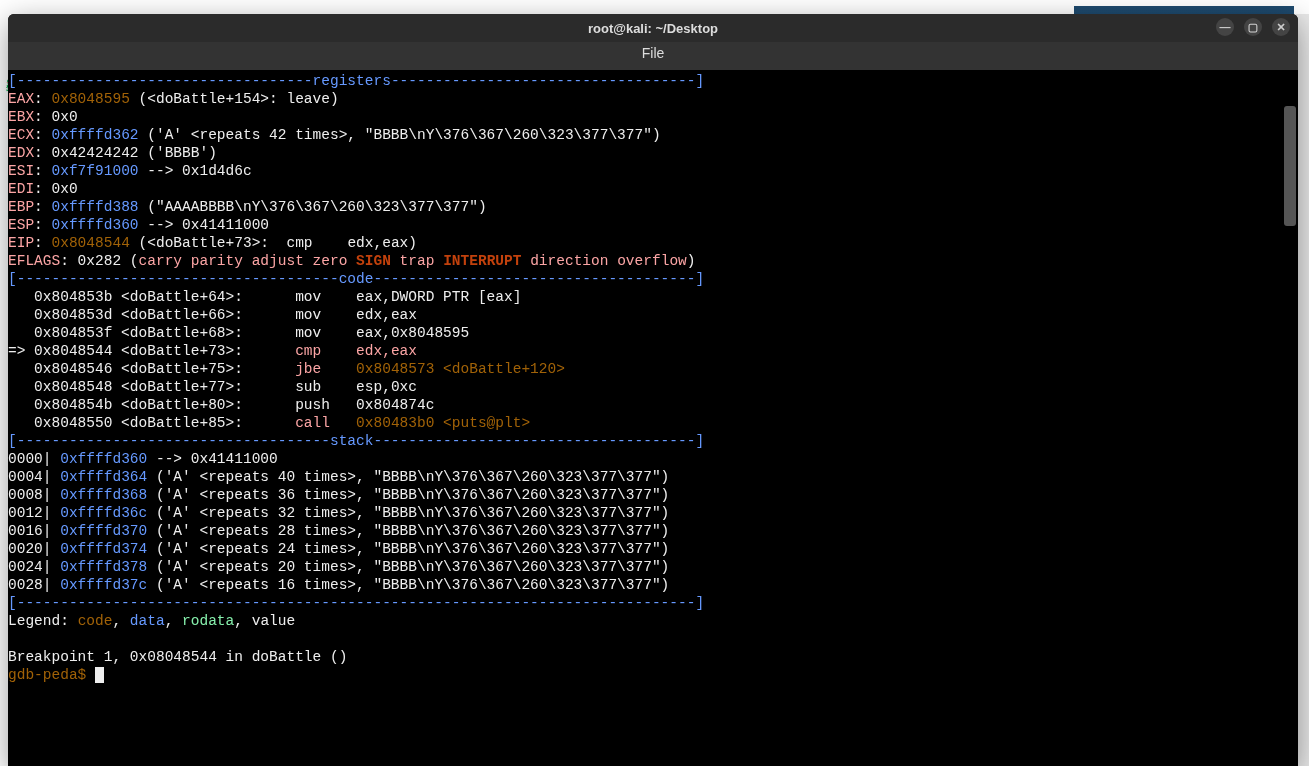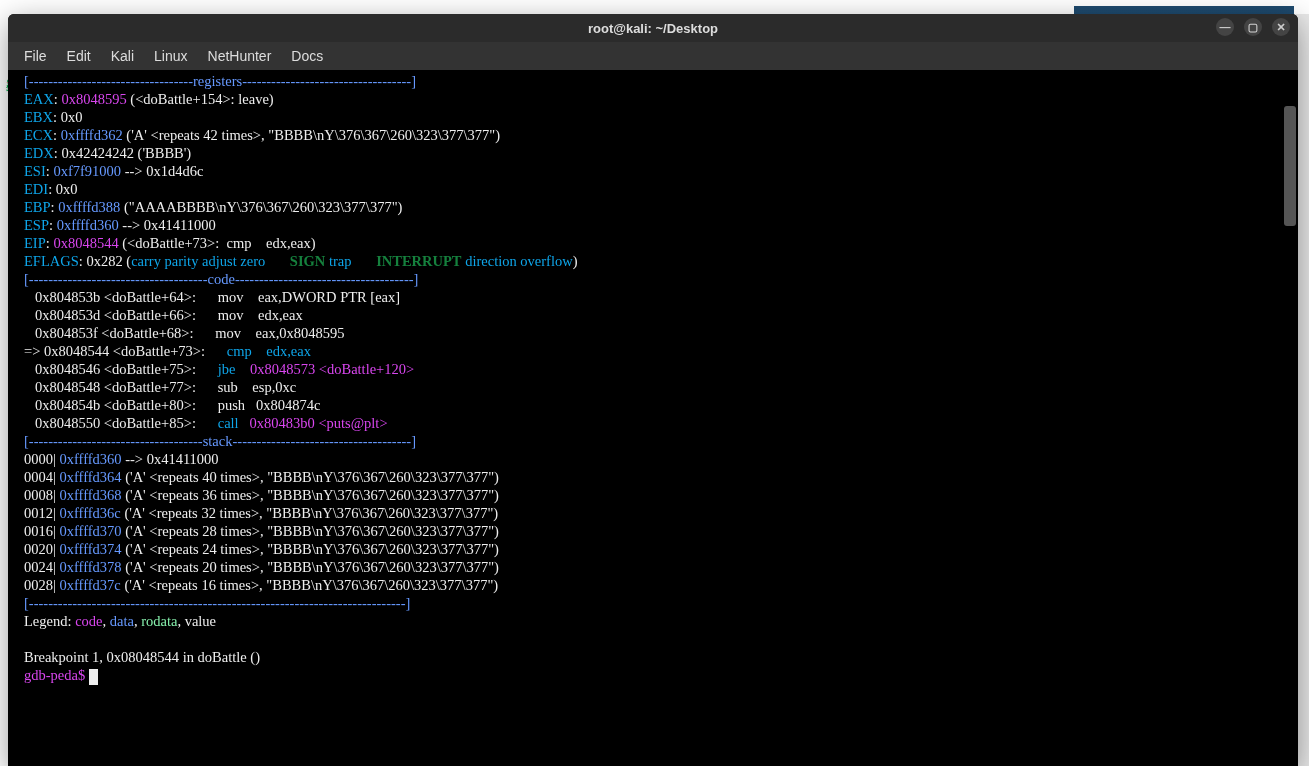--- a/index.html
+++ b/index.html
@@ -110,42 +110,42 @@
     width:18px; height:18px; border-radius:50%;
     background:#444; display:flex; align-items:center; justify-content:center;
     color:#ccc; font-size:11px; line-height:1;
     cursor:pointer;
   }
   .term-menubar {
     height:28px;
     background:#333;
     display:flex; align-items:center;
     gap:4px; padding:0 8px;
-    color:#ddd; font-size:14px;
+    color:#ddd; font-size:14px;flex-direction:column;
   }
   .term-menubar .menu-item {
     padding:3px 8px; cursor:pointer;
   }
   .term-body {
     flex:1;
     background:#000;
-    font-family: Liberation Serif, serif;
+    font-family: Liberation Mono, monospace;
     font-size:14.5px;
     line-height:18px;
     color:#eee;
-    padding:2px 16px;
+    padding:2px 0;
     overflow:hidden;
     white-space:pre;
     position:relative;
   }
-  .c-red   { color:#d946ef; }
-  .c-green { color:#0ea5e9; }
+  .c-red   { color:#a16207; }
+  .c-green { color:#fca5a5; }
   .c-blue  { color:#6699ff; }
   .c-yel   { color:#86efac; }
-  .c-bred  { color:#15803d; font-weight:bold;margin-left:21px; }
+  .c-bred  { color:#c2410c; font-weight:bold; }
   .cursor-block {
     display:inline-block; width:9px; height:16px;
     background:#eee; vertical-align:middle;
   }
   .term-scrollbar {
     position:absolute; top:56px; right:2px;
     width:12px; bottom:2px;
   }
   .term-scrollbar .thumb {
     position:absolute; top:36px; left:0; width:12px; height:120px;

